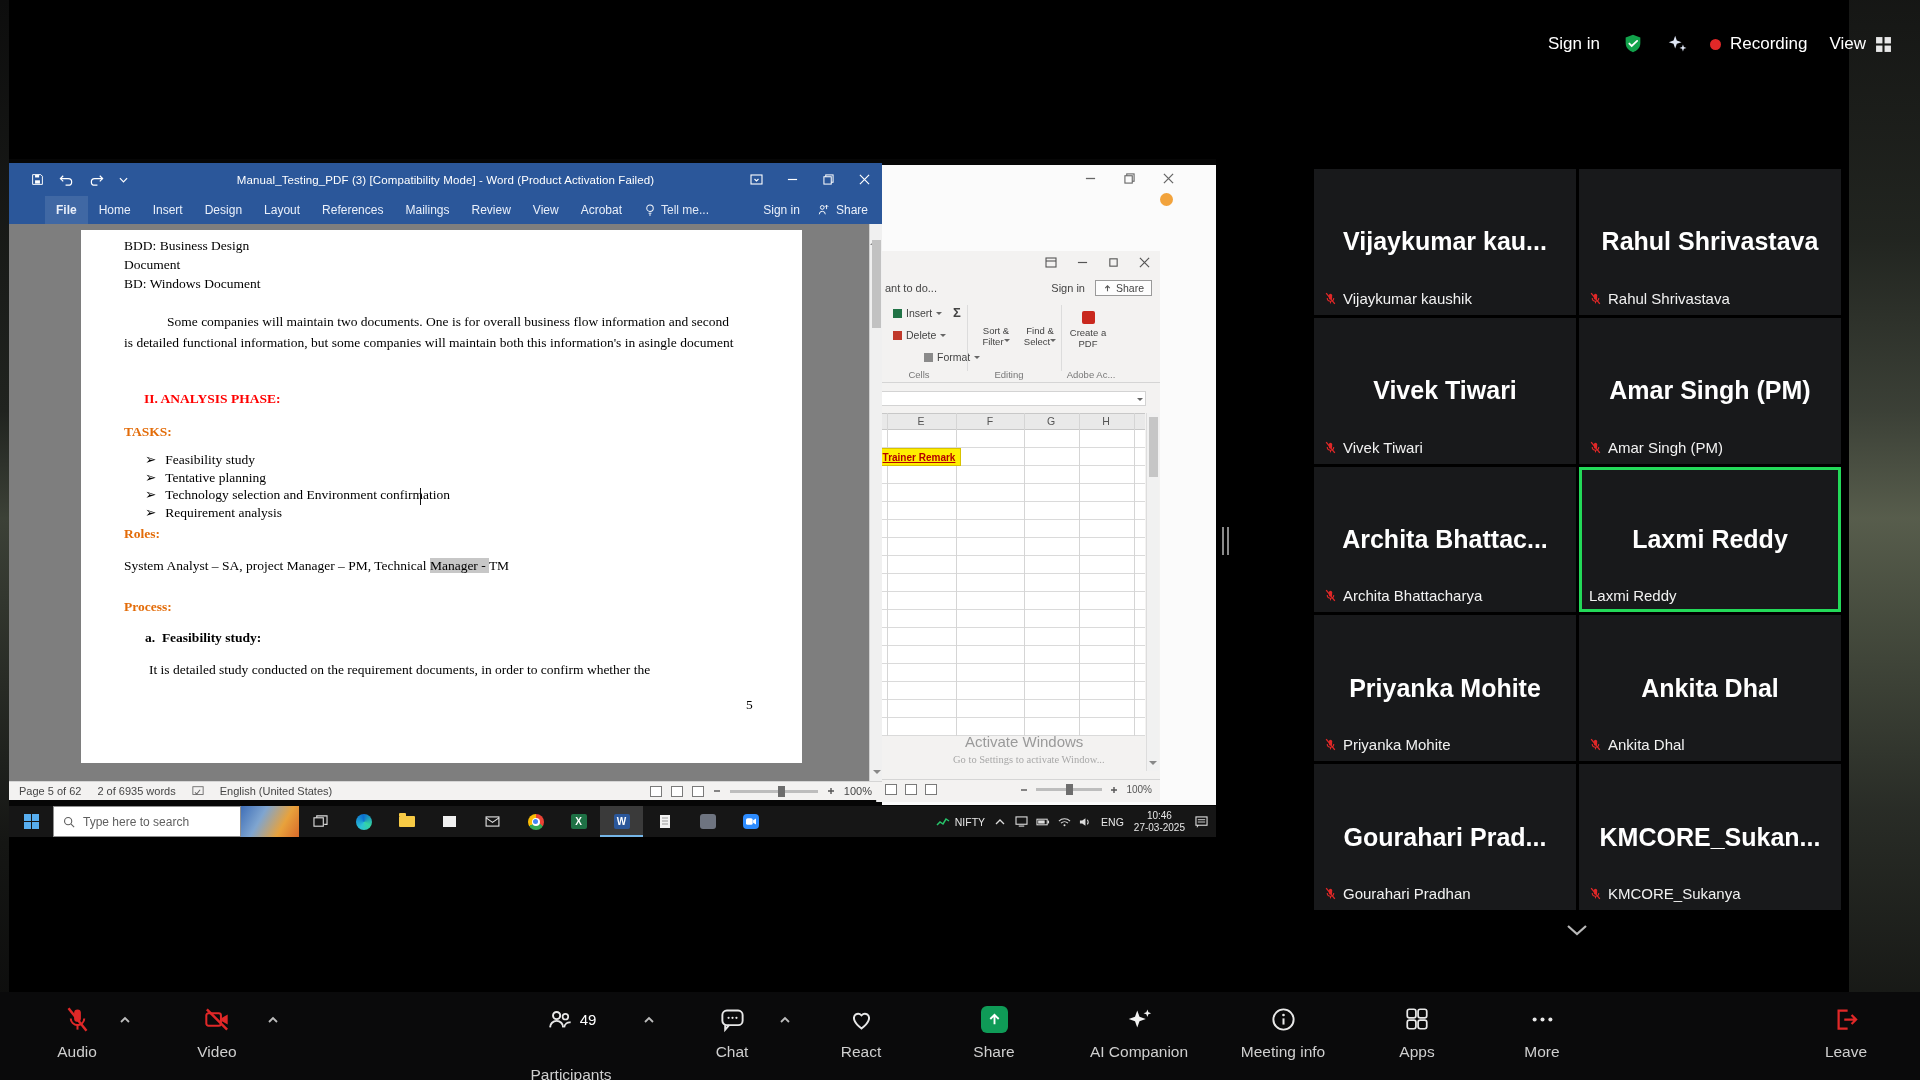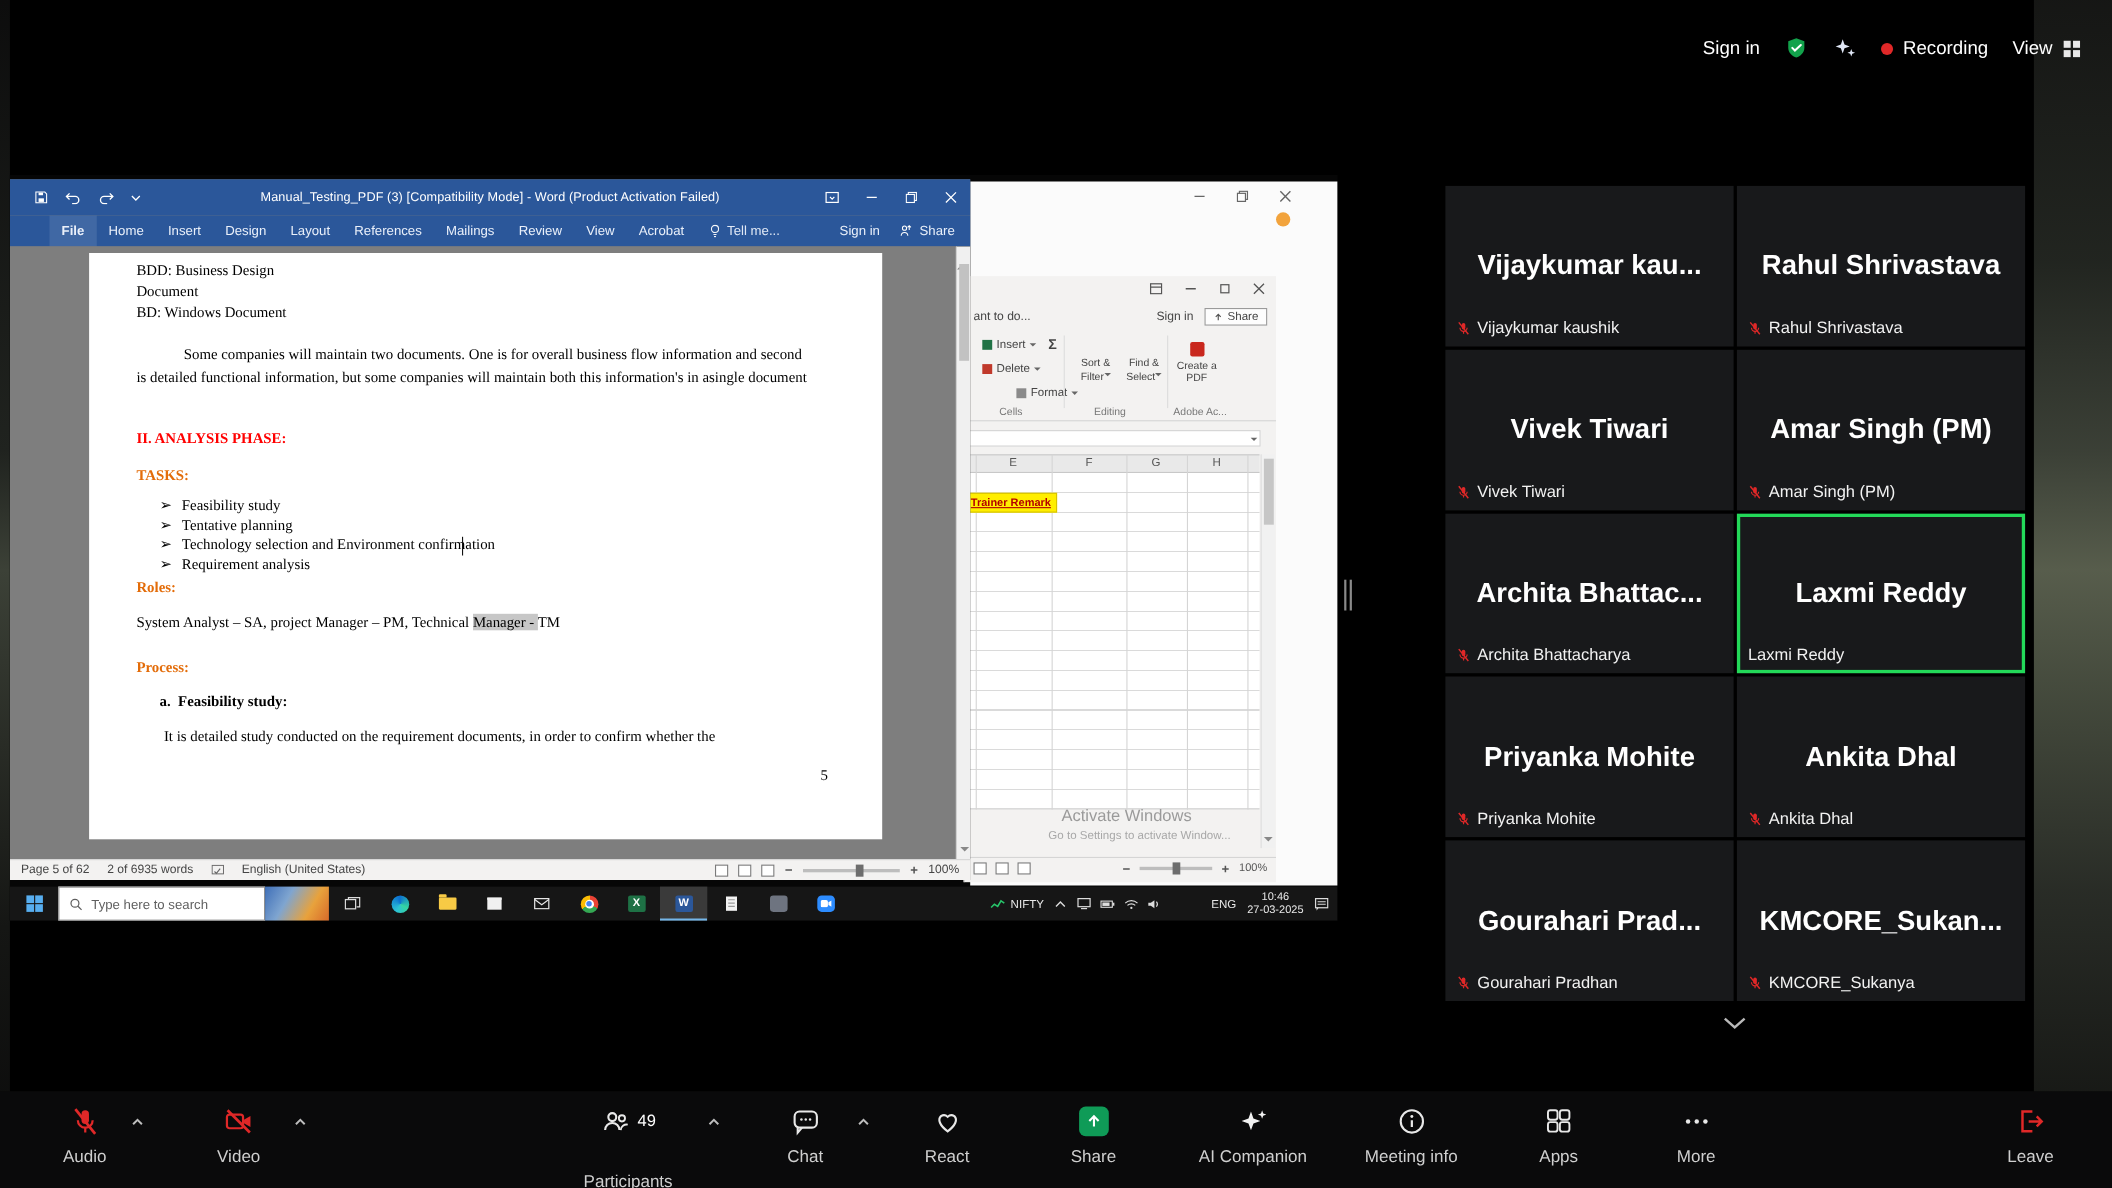--- a/index.html
+++ b/index.html
@@ -42,21 +42,21 @@
   .xsep { position:absolute; top:6px; height:66px; border-left:1px solid #dcdcdc; }
   .xgroup { position:absolute; bottom:2px; font-size:9.5px; color:#777; text-align:center; }
   .x-formula { position:absolute; top:140px; left:0; right:14px; height:15px; background:#fff; border:1px solid #d3d3d3; }
   .x-headers { position:absolute; top:162px; left:0; width:268px; height:17px; background:#e9e9e9; border-top:1px solid #c8c8c8; border-bottom:1px solid #c8c8c8; }
   .xh { position:absolute; top:1px; font-size:10.5px; color:#555; width:20px; text-align:center; }
   .x-grid { position:absolute; top:179px; left:0; width:268px; height:306px;
     background:repeating-linear-gradient(180deg,#ffffff 0px,#ffffff 17px,#dadada 17px,#dadada 18px); }
   .xvline { position:absolute; top:162px; width:1px; height:323px; background:#d5d5d5; }
   .trainer-cell { position:absolute; top:197px; left:0; width:84px; height:18px; background:#ffee00; border:1px solid #d8c300; font-size:10px; font-weight:bold; color:#b40000; text-decoration:underline; display:flex; align-items:center; justify-content:center; }
   .x-watermark1 { position:absolute; top:482px; left:88px; font-size:15px; color:#9a9a9a; white-space:nowrap; }
-  .x-watermark2 { position:absolute; top:503px; left:76px; font-size:10.5px; color:#a8a8a8; white-space:nowrap; }
+  .x-watermark2 { position:absolute; top:503px; left:76px; font-size:10.5px; color:#a8a8a8; white-space:nowrap;font-family:Liberation Serif, serif; }
   .x-scroll { position:absolute; top:162px; right:1px; width:13px; height:358px; background:#f1f1f1; border-left:1px solid #ddd; }
   .x-scroll .thumb { position:absolute; top:4px; left:2px; width:9px; height:60px; background:#c6c6c6; }
   .x-bottom { position:absolute; left:0; right:0; bottom:3px; height:20px; background:#f3f2f1; border-top:1px solid #d5d5d5; display:flex; align-items:center; gap:8px; padding:0 8px; font-size:10px; color:#555; }
   .slider-track { width:66px; height:3px; background:#bdbdbd; position:relative; }
   .slider-knob { position:absolute; top:-4px; left:30px; width:7px; height:11px; background:#6d6d6d; }
 
   
   .word-win { position:absolute; left:0; top:4px; width:873px; height:637px; background:#7e7e7e; z-index:3; }
   .word-titlebar { position:relative; height:33px; background:#2b579a; display:flex; align-items:center; }
   .qat { position:absolute; left:22px; top:0; height:100%; display:flex; gap:15px; align-items:center; }
@@ -68,21 +68,21 @@
   .wtab.file { background:rgba(255,255,255,.10); font-weight:bold; }
   .tellme { display:flex; align-items:center; gap:6px; margin-left:12px; opacity:.95; }
   .tabs-right { margin-left:auto; margin-right:14px; display:flex; align-items:center; gap:18px; }
   .wshare { display:flex; align-items:center; gap:6px; }
   .doc-area { position:absolute; left:0; right:0; top:61px; bottom:19px; background:#7e7e7e; overflow:hidden; }
   .page { position:absolute; left:72px; top:6px; width:721px; height:533px; background:#ffffff; color:#000;
     font-family:"Liberation Serif",serif; font-size:13.5px; }
   .pg { position:absolute; white-space:nowrap; }
   .para { position:absolute; white-space:normal; width:614px; text-indent:43px; line-height:20.5px; }
   .hl { background:#c7c7c7; }
-  .heading-red { color:#f00; font-weight:bold; }
+  .heading-red { color:#f00; font-weight:bold;margin-left:20px; }
   .heading-org { color:#e36c09; font-weight:bold; }
   .brow { display:flex; gap:9px; align-items:baseline; }
   .caret-line { position:absolute; width:1px; height:17px; background:#111; }
   .doc-scroll { position:absolute; right:0; top:0; bottom:0; width:13px; background:#f0f0f0; border-left:1px solid #d0d0d0; }
   .doc-scroll .thumb { position:absolute; top:16px; left:2px; width:9px; height:88px; background:#c2c2c2; }
   .tri { width:0; height:0; border:4px solid transparent; margin:0 auto; }
   .tri.up { border-bottom-color:#888; margin-top:4px; }
   .tri.down { border-top-color:#888; margin-top:8px; }
   .word-status { position:absolute; left:0; right:0; bottom:0; height:19px; background:#f3f2f1; border-top:1px solid #d5d5d5; display:flex; align-items:center; gap:16px; padding:0 10px; font-size:11px; color:#454545; }
   .ws-spacer { flex:1; }
@@ -99,21 +99,21 @@
   .tk-ic { width:43px; height:31px; display:flex; align-items:center; justify-content:center; }
   .tk-ic.active { background:#3a3a3a; box-shadow:inset 0 -2px 0 #75b6e8; }
   .app-sq { width:16px; height:15px; border-radius:2px; color:#fff; font-size:10px; font-weight:bold; display:flex; align-items:center; justify-content:center; }
   .folder { width:16px; height:11px; background:#f7ca45; border-radius:1px; position:relative; }
   .folder:before { content:""; position:absolute; top:-3px; left:0; width:7px; height:3px; background:#f7ca45; border-radius:1px 1px 0 0; }
   .circle16 { width:16px; height:16px; border-radius:50%; }
   .tk-right { margin-left:auto; display:flex; align-items:center; gap:10px; padding-right:8px; }
   .nifty { display:flex; align-items:center; gap:5px; font-size:10.5px; color:#e8e8e8; }
   .tk-clock { text-align:center; font-size:10px; line-height:11.5px; color:#e8e8e8; }
   .tray { display:flex; align-items:center; gap:8px; }
-  .tk-lang { font-size:10.5px; color:#e8e8e8;margin-left:36px; }
+  .tk-lang { font-size:10.5px; color:#e8e8e8; }
 
   
   .rs-handle { position:absolute; left:1222px; top:527px; width:10px; height:28px; display:flex; gap:3px; }
   .rs-handle span { width:2px; height:100%; background:#8a8a8a; }
 
   
   #gallery { position:absolute; left:1314px; top:169px; width:527px; height:741px; display:grid;
     grid-template-columns:1fr 1fr; grid-template-rows:repeat(5,1fr); gap:3px; }
   .tile { position:relative; background:#18191b; display:flex; align-items:center; justify-content:center; overflow:hidden; }
   .tile.active { outline:3px solid #23d959; outline-offset:-3px; }

